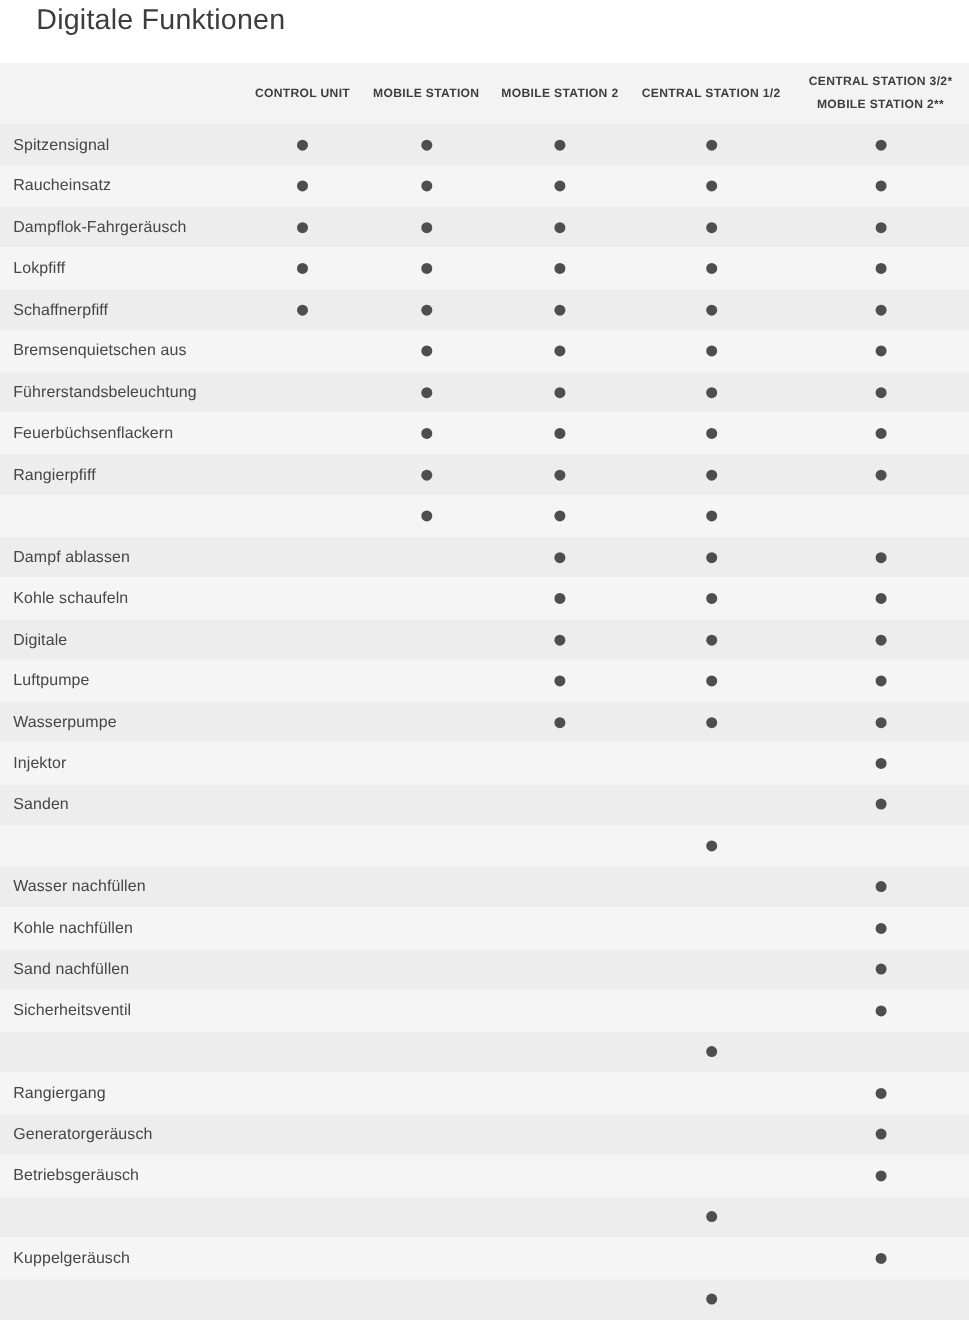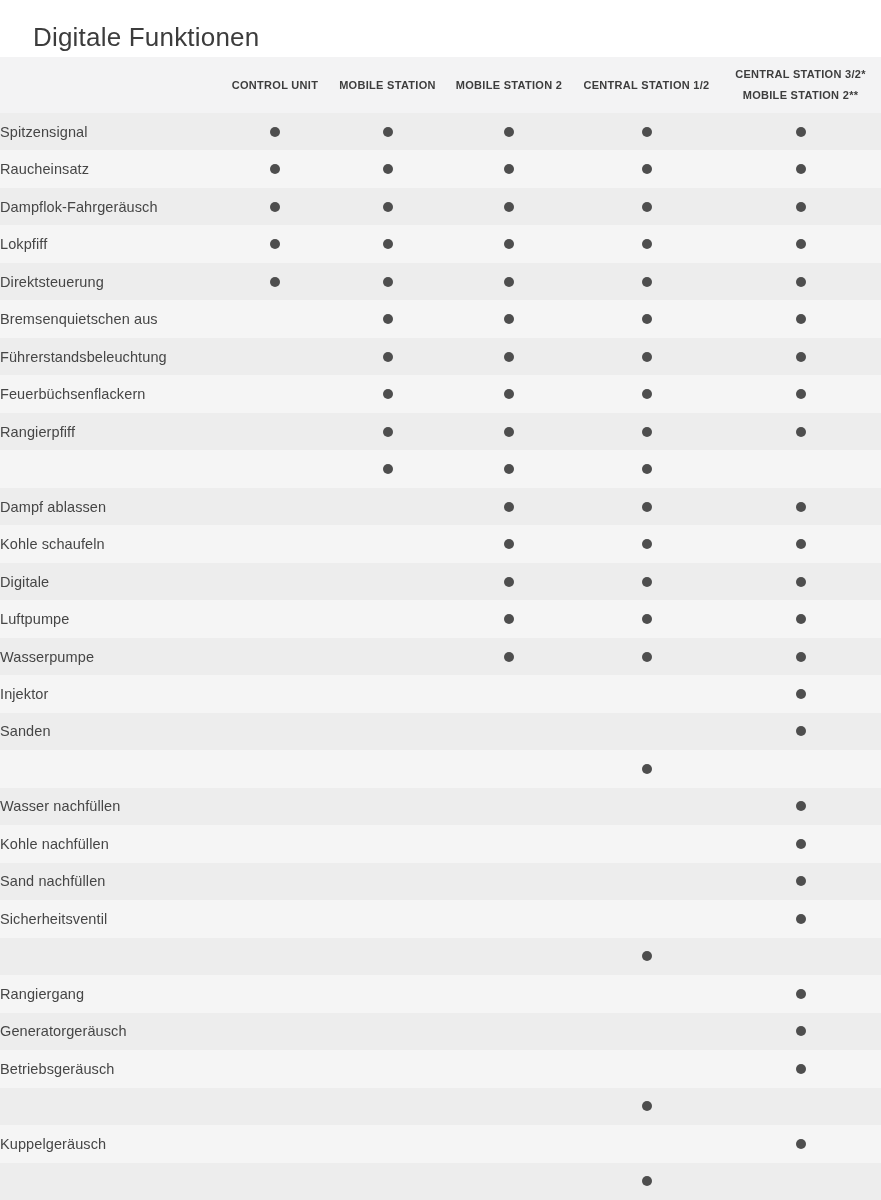--- a/index.html
+++ b/index.html
@@ -18,21 +18,21 @@
   body {
     width: 881px;
     height: 1200px;
     overflow: hidden;
     font-family: "Liberation Sans", "DejaVu Sans", sans-serif;
   }
   .page { width: 881px; height: 1200px; }
 
   .title-bar { height: 57px; background: #ffffff; }
   .page-title {
-    padding: 22px 0 0 33px;
+    padding: 2px 0 0 33px;
     font-size: 26px;
     font-weight: 400;
     letter-spacing: 0.2px;
     color: var(--title);
   }
 
   .feature-table { width: 881px; }
 
   .header-row {
     display: grid;
@@ -58,21 +58,21 @@
     flex: 1;
     display: grid;
     grid-template-columns: var(--cols);
   }
   .table-body .row:nth-child(odd)  { background: var(--row-odd); }
   .table-body .row:nth-child(even) { background: var(--row-even); }
 
   .label-cell {
     display: flex;
     align-items: center;
-    padding-left: 0;
+    padding-left: 12px;
     font-size: 14.5px;
     color: var(--text);
     letter-spacing: 0.1px;
   }
   .dot-cell {
     display: flex;
     align-items: center;
     justify-content: center;
   }
   .dot {
@@ -193,21 +193,21 @@
           </div>
     <div class="dot-cell">
             <span class="dot"></span>
           </div>
     <div class="dot-cell">
             <span class="dot"></span>
           </div>
   </div>
         <div class="row">
     <div class="label-cell">
-      <span class="label-text">Direktsteuerung</span>
+      <span class="label-text">Schaffnerpfiff</span>
     </div>
     <div class="dot-cell">
             <span class="dot"></span>
           </div>
     <div class="dot-cell">
             <span class="dot"></span>
           </div>
     <div class="dot-cell">
             <span class="dot"></span>
           </div>

